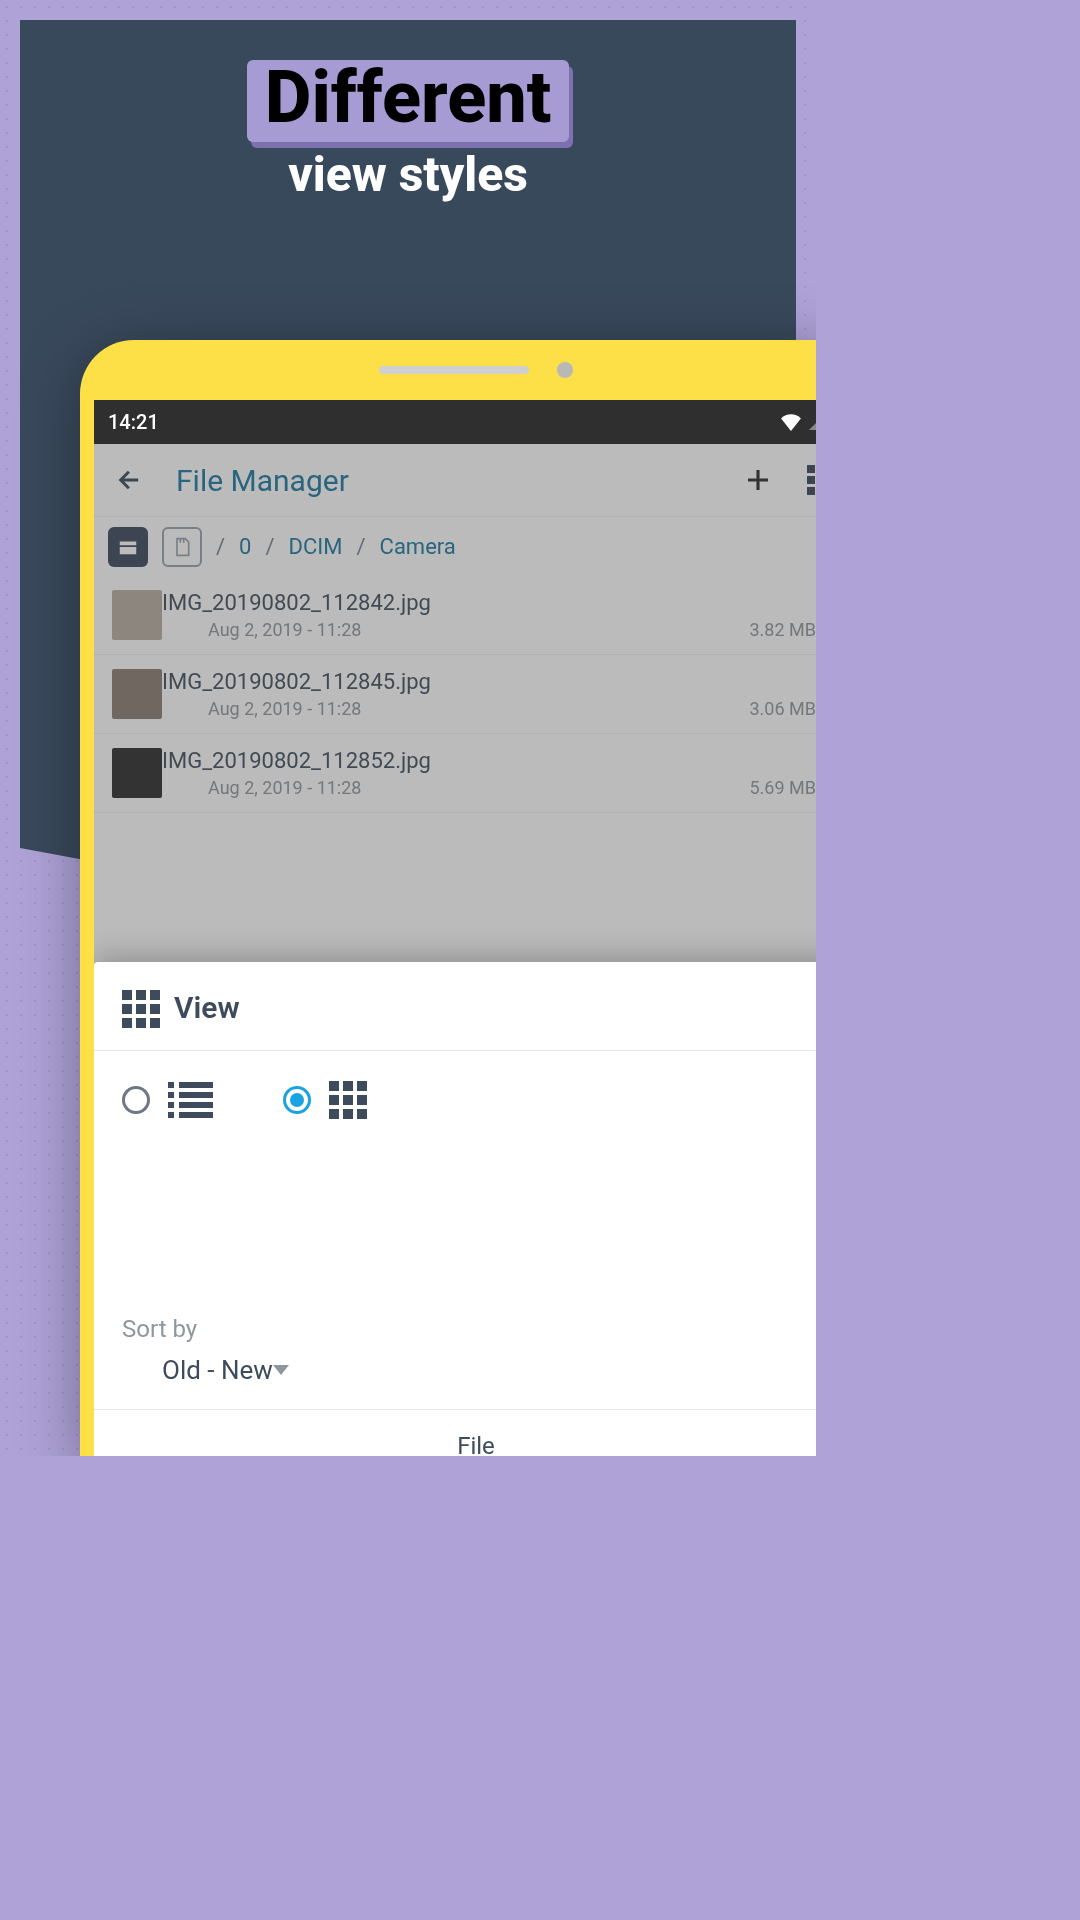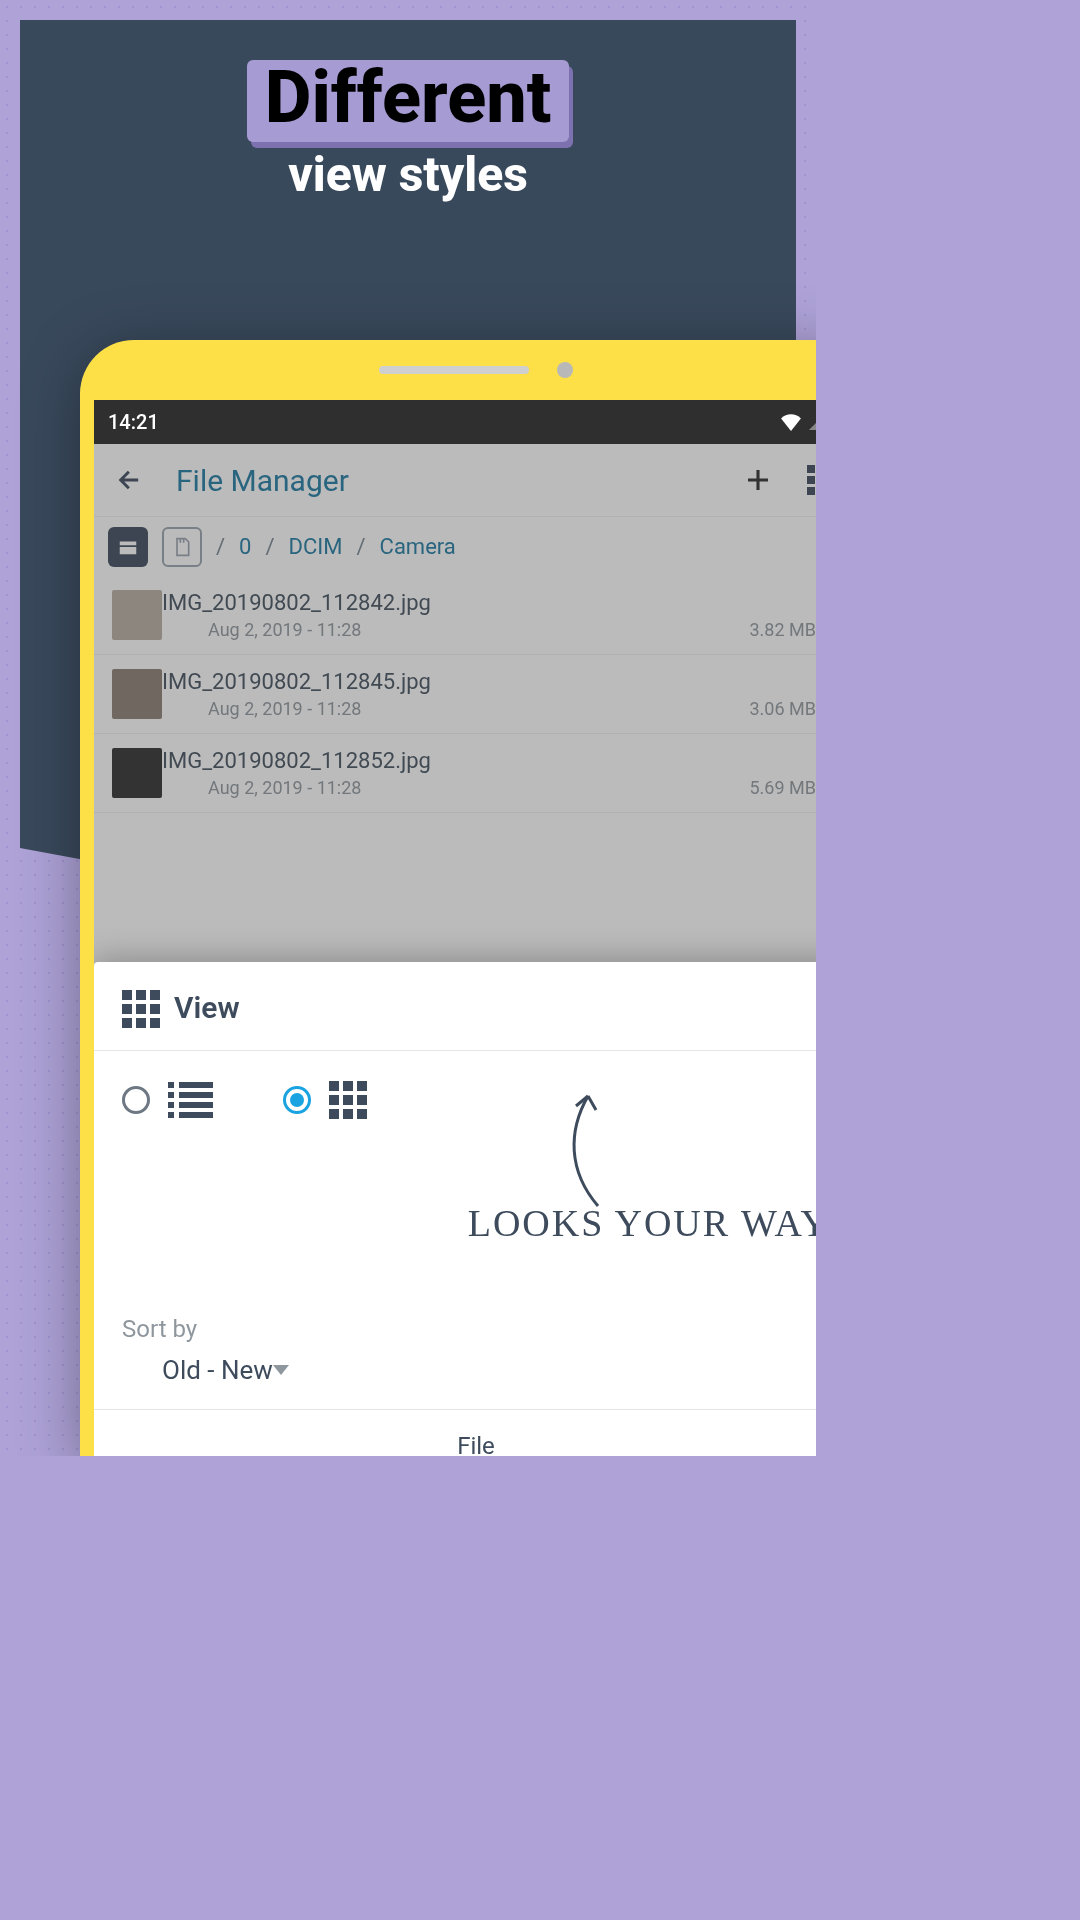--- a/index.html
+++ b/index.html
@@ -349,27 +349,20 @@
                 <span></span>
                 <span></span>
                 <span></span>
                 <span></span>
                 <span></span>
                 <span></span>
               </div>
           </div>
         </div>
 
-        <div class="callout">
-          <svg width="60" height="120" viewBox="0 0 60 120" fill="none" stroke="#3d4b5c" stroke-width="3">
-            <path d="M30 5 C 10 40, 10 80, 40 115"></path>
-            <path d="M30 5 l-12 10 M30 5 l8 14"></path>
-          </svg>
-          <span>LOOKS YOUR WAY</span>
-        </div>
       </div>
 
       <div class="sort-area">
         <div class="sort-label">Sort by</div>
         <div class="sort-value">
           <span>Old - New</span>
           <span class="caret-down"></span>
         </div>
       </div>
 

